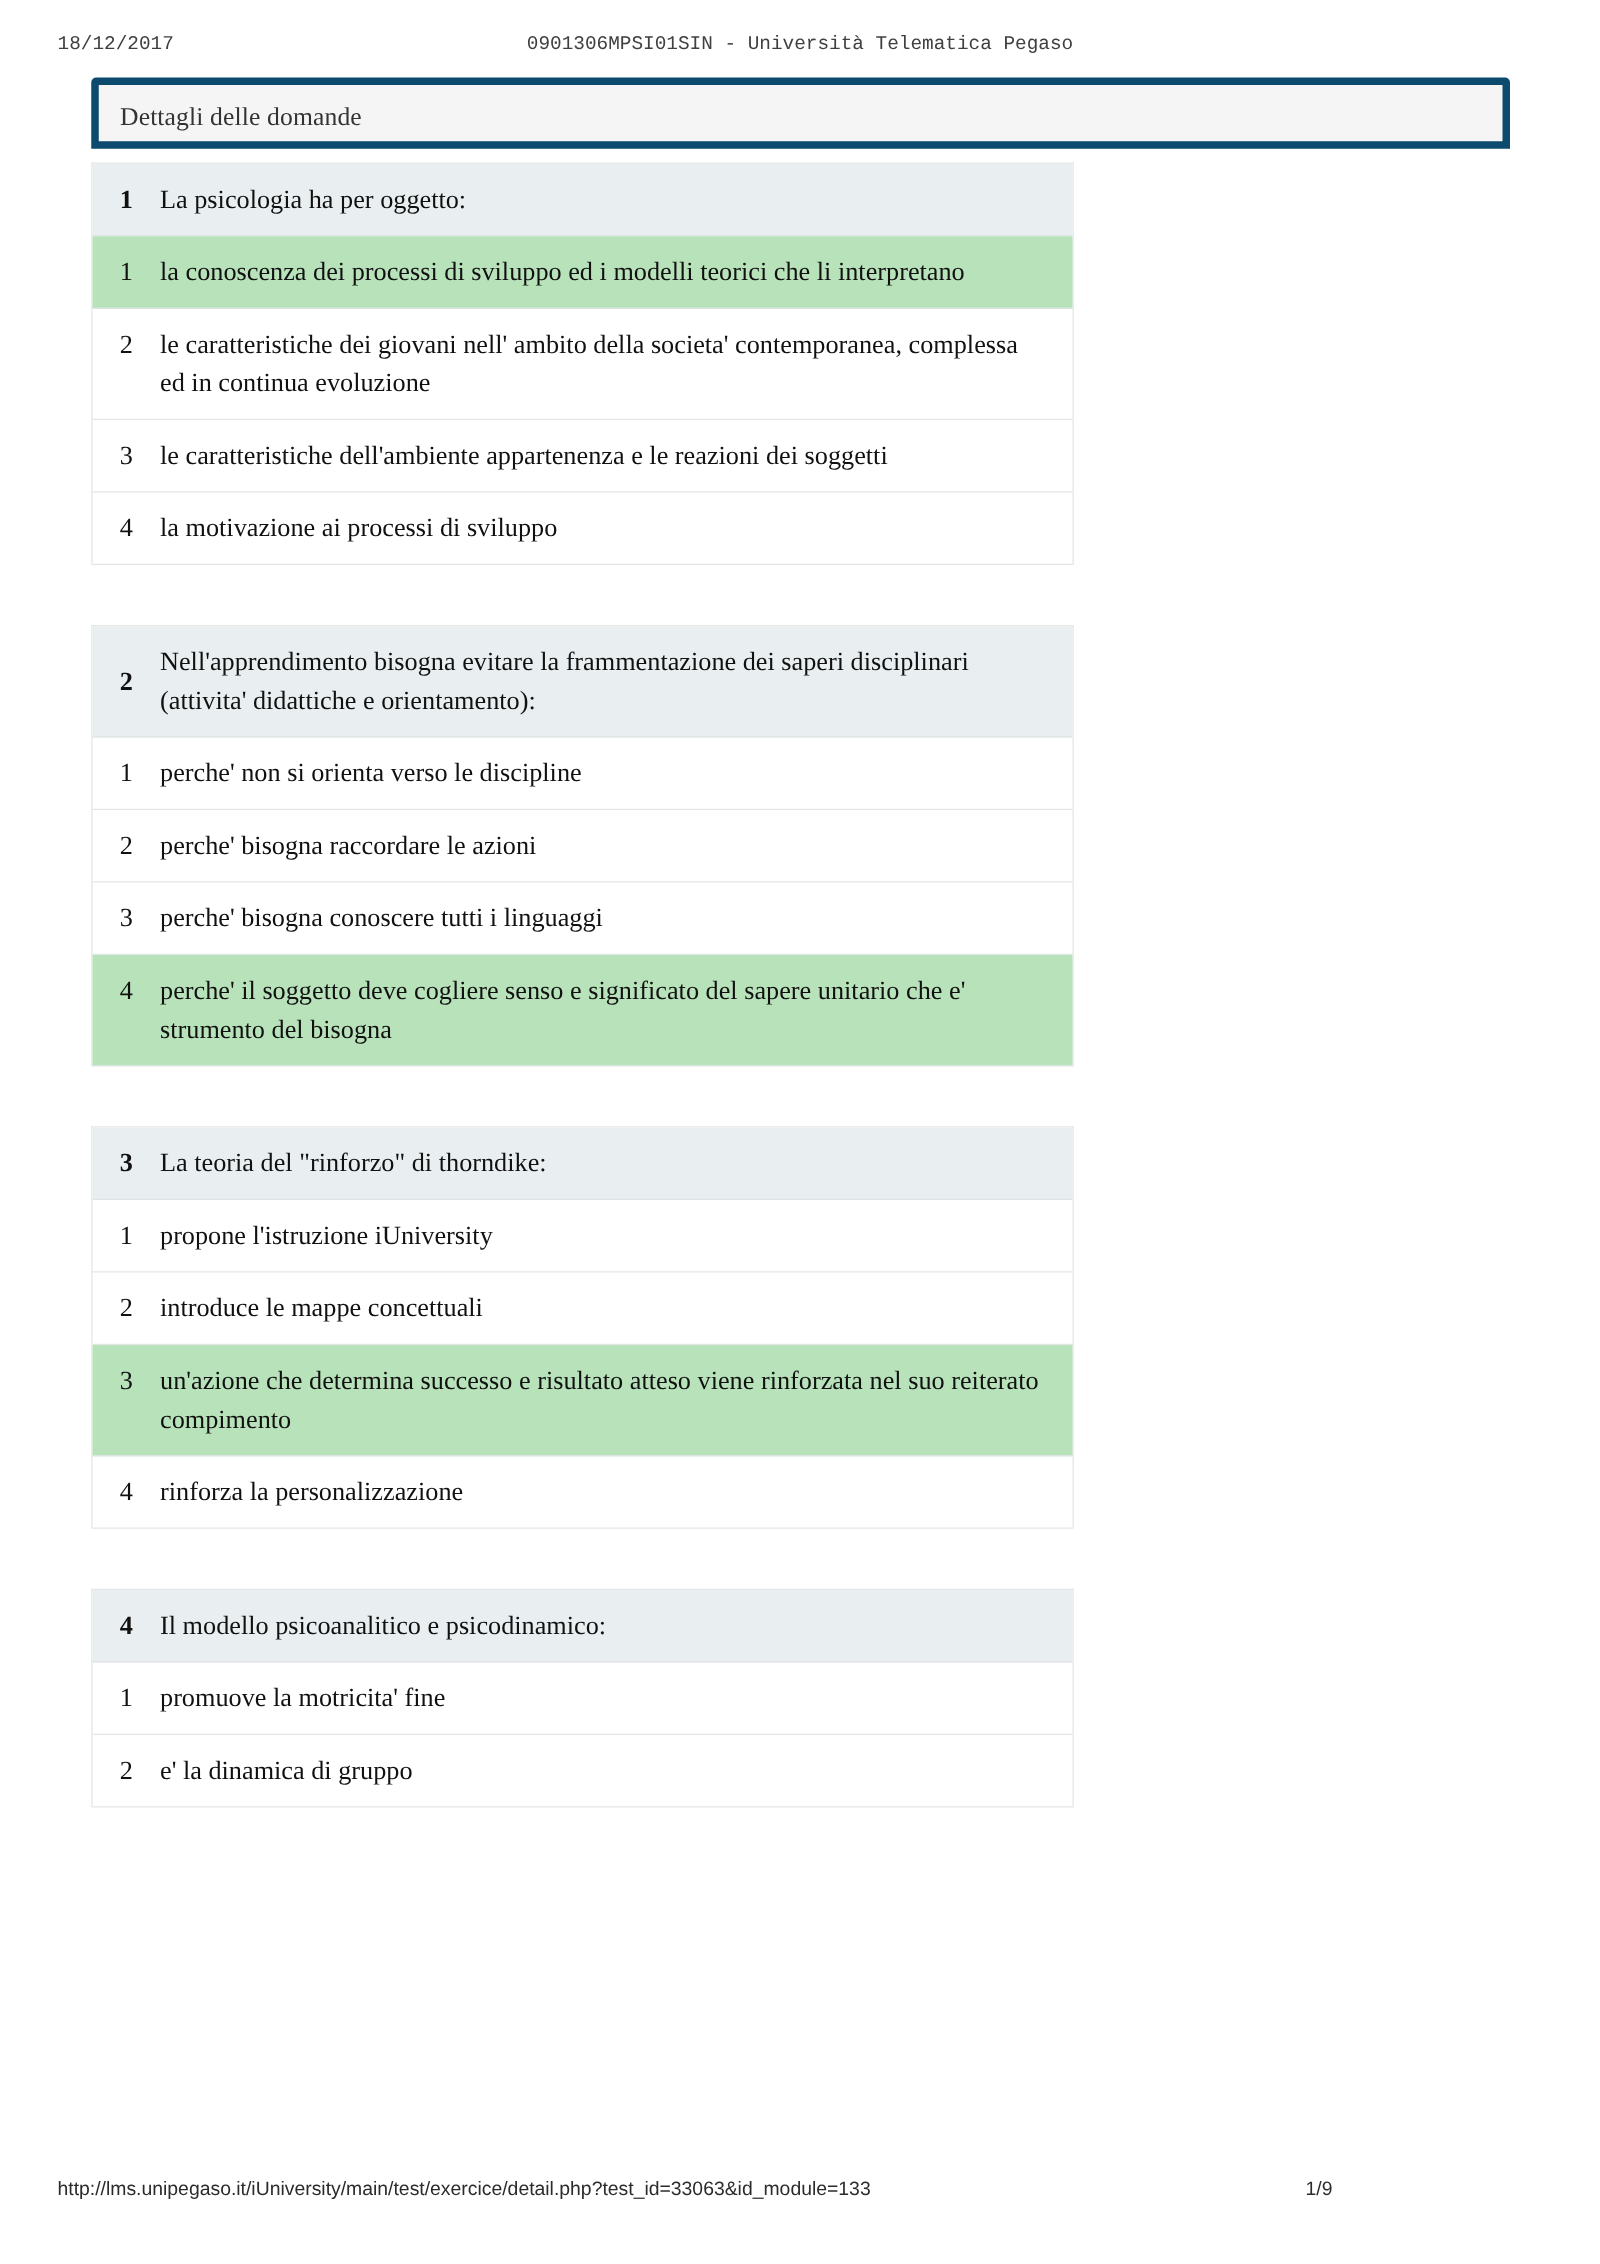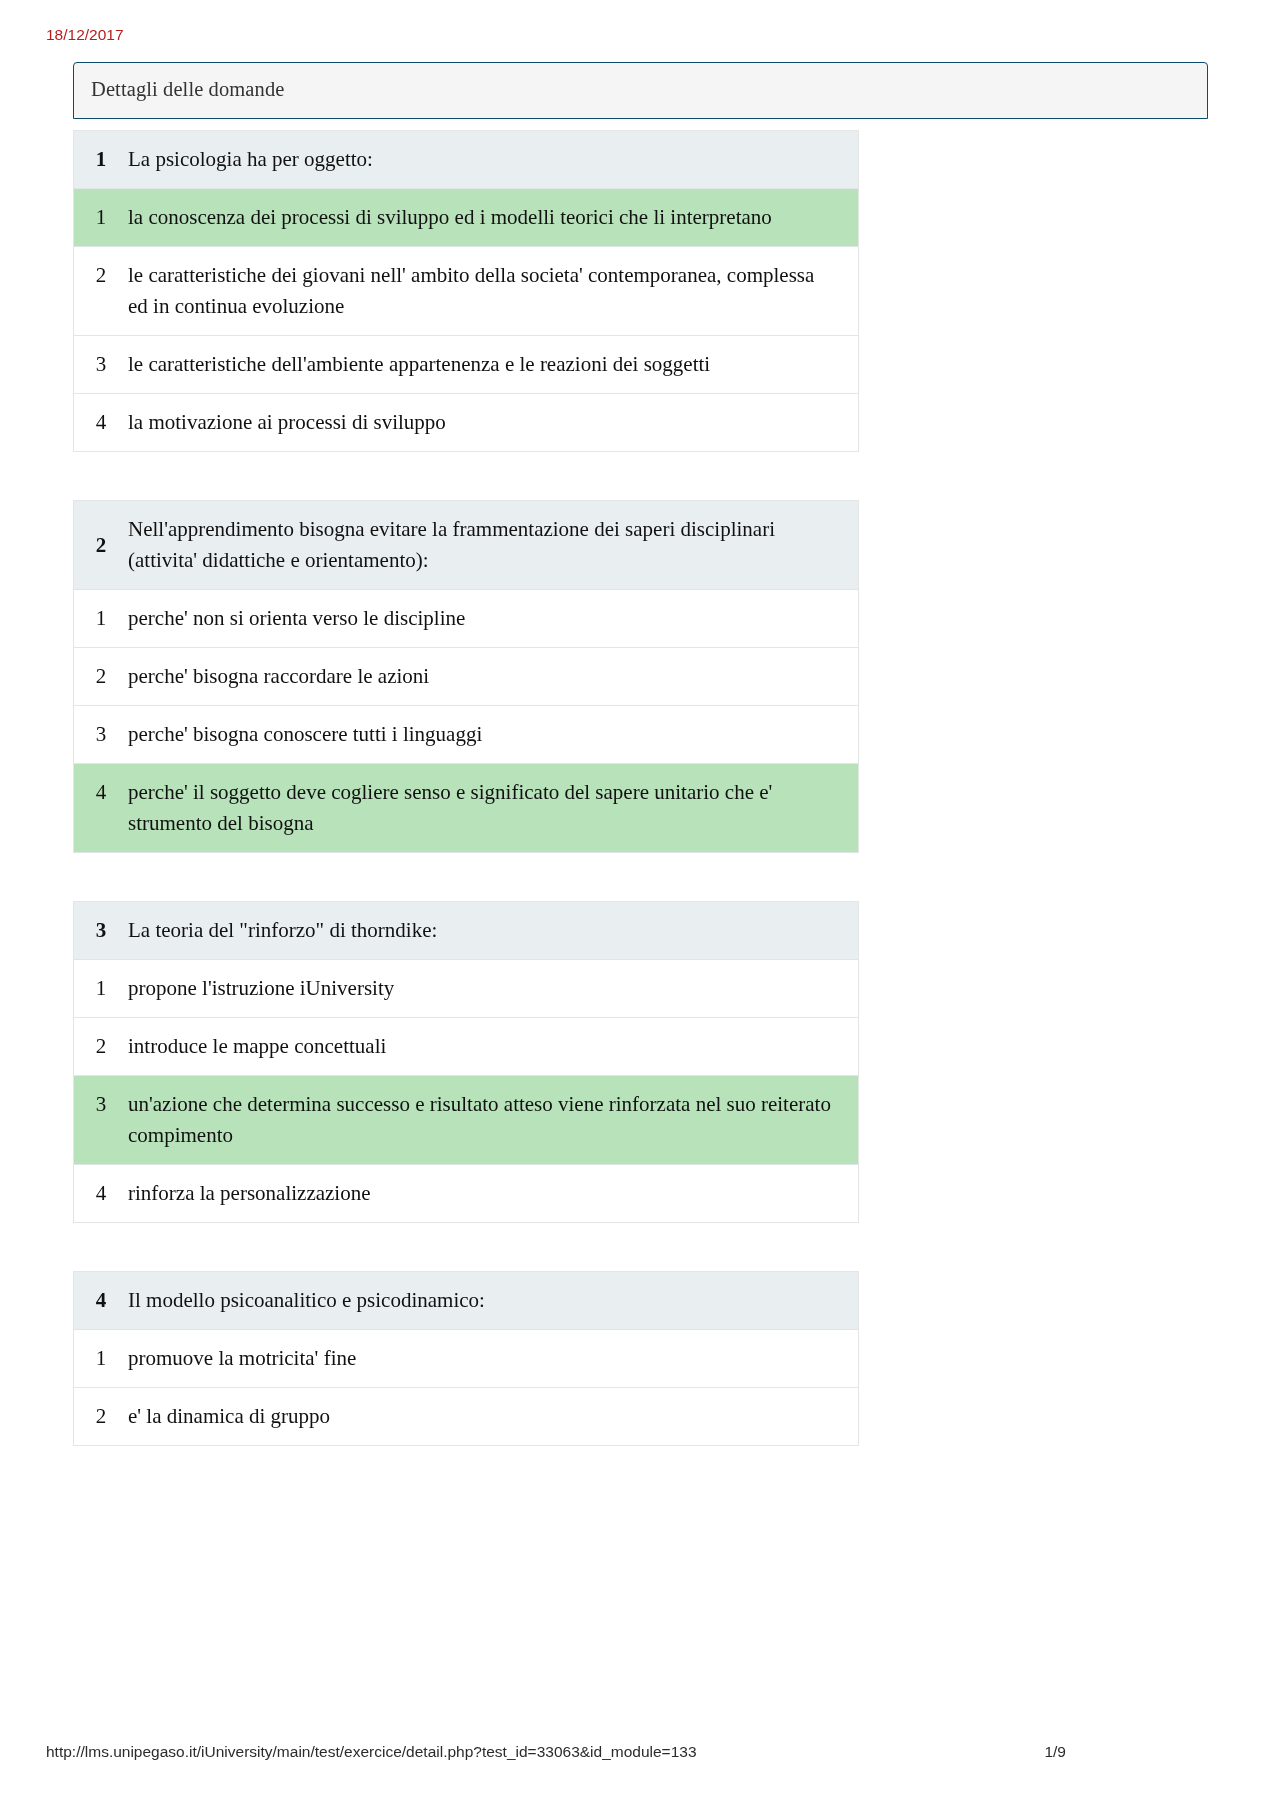--- a/index.html
+++ b/index.html
@@ -17,23 +17,23 @@
     overflow: hidden;
   }
 
   
   .print-header {
     position: absolute;
     top: 26px;
     left: 0;
     width: 1280px;
     height: 22px;
-    font-family: Liberation Sans, sans-serif;
+    font-family: Liberation Mono, monospace;
     font-size: 15.5px;
-    color: #b91c1c;
+    color: #404040;
   }
   .print-header .ph-date {
     position: absolute;
     left: 46px;
     top: 0;
     white-space: nowrap;
   }
   .print-header .ph-title {
     position: absolute;
     left: 0;
@@ -44,21 +44,21 @@
   }
 
   
   .panel {
     position: absolute;
     left: 73px;
     top: 62px;
     width: 1135px;
     height: 57px;
     background: #f5f5f5;
-    border: 1px solid #0c4a6e;
+    border: 6px solid #0c4a6e;
     border-radius: 4px 4px 0 0;
     box-sizing: border-box;
   }
   .panel-title {
     position: absolute;
     left: 17px;
     top: 15px;
     font-size: 20.5px;
     color: #333333;
     letter-spacing: 0.1px;
@@ -146,20 +146,21 @@
     top: 0;
     white-space: nowrap;
     margin-left: 44px;
   }
 </style>
 </head>
 <body>
 
 <div class="print-header">
   <span class="ph-date">18/12/2017</span>
+  <span class="ph-title">0901306MPSI01SIN - Università Telematica Pegaso</span>
 </div>
 
 <div class="panel">
   <div class="panel-title">Dettagli delle domande</div>
 </div>
 
 <div class="content" id="questions-container">
     <div class="qblock">
       <div class="row header">
         <div class="cell-num">1</div>

